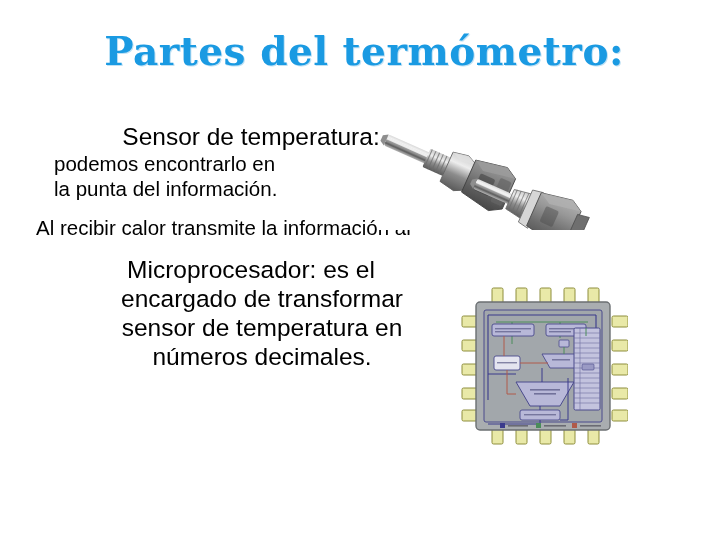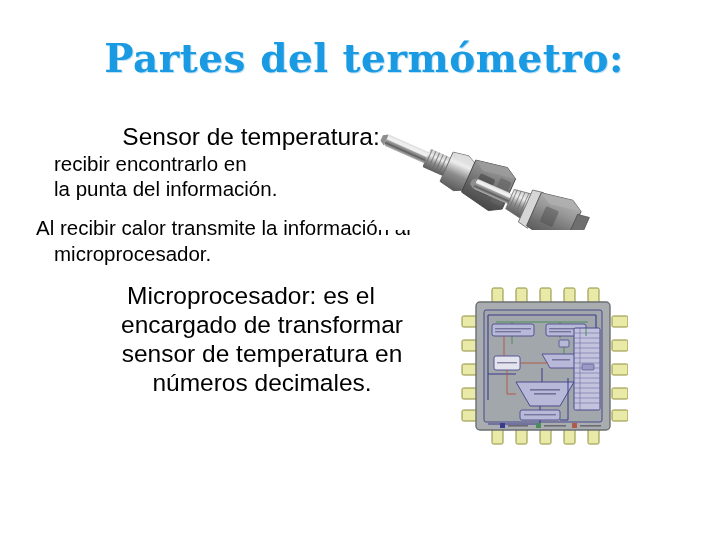--- a/index.html
+++ b/index.html
@@ -20,21 +20,21 @@
   #slide {
     position: absolute;
     inset: 0;
     background: #ffffff;
   }
 
   
   #slide-title {
     position: absolute;
     left: 0;
-    top: 35px;
+    top: 28px;
     width: 728px;
     text-align: center;
     font-family: "DejaVu Serif", "Liberation Serif", serif;
     font-weight: bold;
     font-size: 39px;
     letter-spacing: 0.5px;
     color: #1a9ae2;
     white-space: nowrap;
     text-shadow: 1px 1px 0 rgba(140, 200, 235, 0.55);
   }
@@ -102,27 +102,26 @@
 <body>
 
 <div id="slide">
 
   <div id="slide-title">Partes del termómetro:</div>
 
   <div id="body-text">
 
     <div class="para">
       <span class="line lg">Sensor de temperatura:</span>
-      <span class="line sm indent">recibir encontrarlo en</span>
+      <span class="line sm indent">podemos encontrarlo en</span>
       <span class="line sm indent">la punta del información.</span>
     </div>
 
     <div class="para">
       <span class="line md">Al recibir calor transmite la información al</span>
-      <span class="line md indent">microprocesador.</span>
     </div>
 
     <div class="para">
       <span class="line lg">Microprocesador: es el</span>
       <span class="line lg indent-2">encargado de transformar</span>
       <span class="line lg indent-2">sensor de temperatura en</span>
       <span class="line lg indent-2">números decimales.</span>
     </div>
 
   </div>

